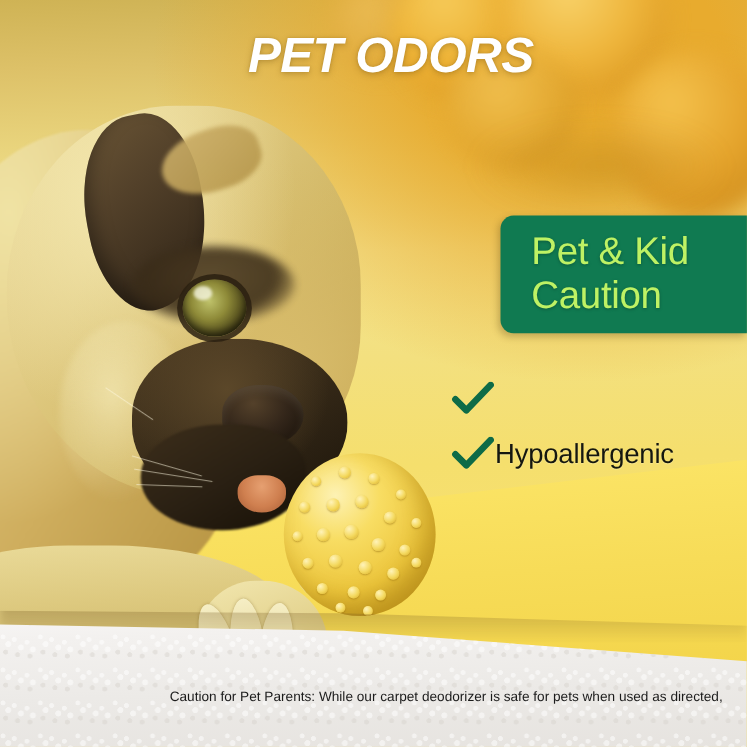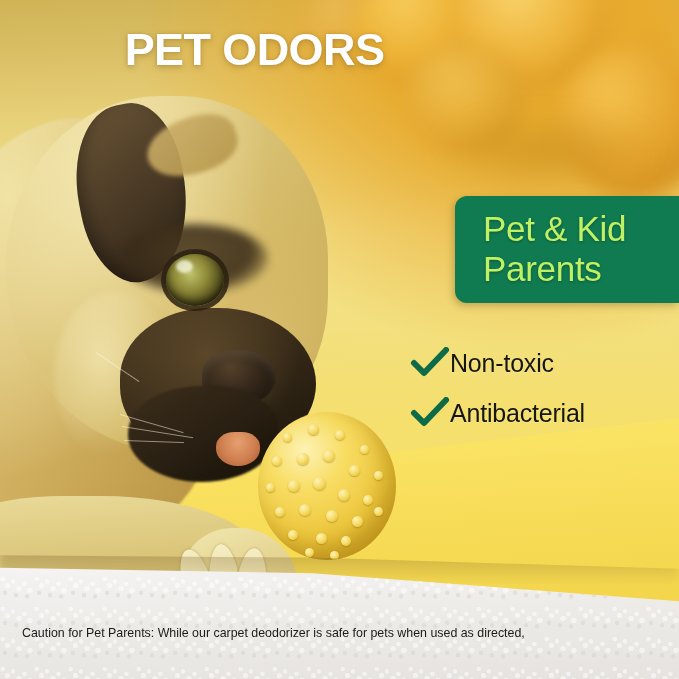--- a/index.html
+++ b/index.html
@@ -220,21 +220,21 @@
     position:absolute; left:0; top:26px; width:679px;
     padding:0 24px;
     color:#fff;
     font-weight:bold;
     font-size:45px;
     line-height:48px;
     letter-spacing:-0.6px;
     text-shadow:0 2px 6px rgba(120,86,18,.38), 0 0 2px rgba(130,94,22,.3);
   }
   .headline .l1 { display:block; text-align:left;   white-space:nowrap; }
-  .headline .l2 { display:block; text-align:center; white-space:nowrap; padding-right:170px; }
+  .headline .l2 { display:block; text-align:right; white-space:nowrap; padding-right:170px;font-style:italic; }
 
   
   .badge {
     position:absolute; left:455px; top:196px; width:224px; height:107px;
     background:#107a51;
     border-radius:12px 0 0 12px;
     box-shadow:-2px 3px 7px rgba(90,70,20,.3);
   }
   .badge-text {
     position:absolute; left:28px; top:13px; width:196px;
@@ -260,21 +260,21 @@
     font-size:25px;
     color:#15170f;
     letter-spacing:-0.2px;
     white-space:nowrap;
     text-shadow:0 1px 1px rgba(255,255,255,.25);
   }
 
   
   .caption {
     position:absolute; left:0; top:624px; width:679px;
-    text-align:left;
+    text-align:right;
     font-size:12.4px;
     line-height:18px;
     color:#1b1b1b;
     padding:0 22px;
   }
   .caption span { display:block; white-space:nowrap; }
 </style>
 </head>
 <body>
 
@@ -350,40 +350,39 @@
   <div class="carpet"></div>
   <div class="carpet-fuzz"></div>
 
   <div class="headline">
     <span class="l2">PET ODORS</span>
   </div>
 
   <div class="badge">
     <div class="badge-text">
       <span>Pet &amp; Kid</span>
-      <span>Parents</span>
+      <span>Caution</span>
     </div>
   </div>
 
   <div class="features">
     <div class="feature">
       <span class="check">
         <svg viewBox="0 0 40 32">
             <path d="M4 16 L14 26 L36 3" fill="none" stroke="#0e6b47" stroke-width="6" stroke-linecap="round" stroke-linejoin="round"></path>
           </svg>
       </span>
-      <span class="feature-label">Non-toxic</span>
     </div>
     <div class="feature">
       <span class="check">
         <svg viewBox="0 0 40 32">
             <path d="M4 16 L14 26 L36 3" fill="none" stroke="#0e6b47" stroke-width="6" stroke-linecap="round" stroke-linejoin="round"></path>
           </svg>
       </span>
-      <span class="feature-label">Antibacterial</span>
+      <span class="feature-label">Hypoallergenic</span>
     </div>
   </div>
 
   <div class="caption">
     <span>Caution for Pet Parents: While our carpet deodorizer is safe for pets when used as directed,</span>
   </div>
 
 </div>
 
 </body></html>

